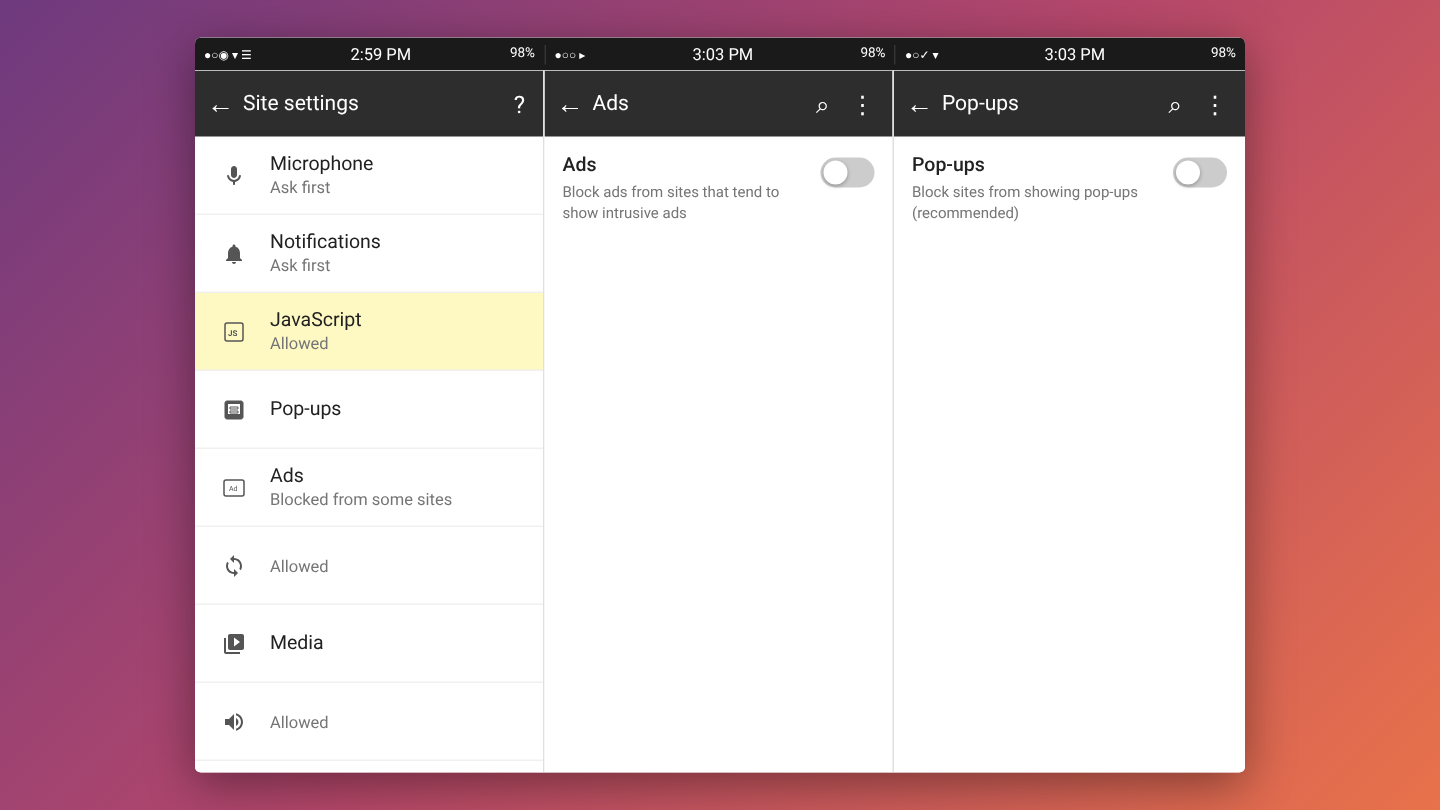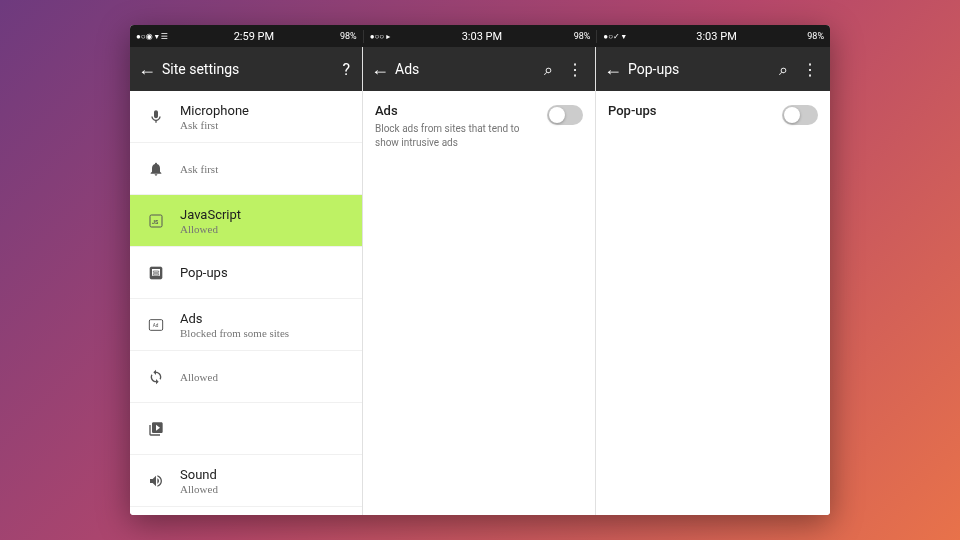--- a/index.html
+++ b/index.html
@@ -116,21 +116,21 @@
       overflow-y: auto;
     }
     .settings-item {
       display: flex;
       align-items: center;
       padding: 10px 12px;
       border-bottom: 1px solid #f0f0f0;
       cursor: pointer;
       min-height: 52px;
     }
-    .settings-item.active { background: #bef264; }
+    .settings-item.active { background: #fef9c3; }
 
     .item-icon {
       width: 28px;
       display: flex;
       align-items: center;
       justify-content: center;
       flex-shrink: 0;
       color: #555;
       font-size: 14px;
       margin-right: 10px;
@@ -138,21 +138,20 @@
     .item-text { flex: 1; }
     .item-title {
       font-size: 13px;
       color: #212121;
       font-weight: 400;
     }
     .item-subtitle {
       font-size: 11px;
       color: #757575;
       margin-top: 1px;
-      font-family: Liberation Serif, serif;
     }
 
     
     .panel-content {
       padding: 12px;
       flex: 1;
     }
     .content-item {
       margin-bottom: 16px;
     }
@@ -253,20 +252,21 @@
           </div>
         </div>
 
         <div class="settings-item">
           <div class="item-icon">
             <svg class="icon-svg" viewBox="0 0 24 24" fill="#555">
                 <path d="M12 22c1.1 0 2-.9 2-2h-4c0 1.1.9 2 2 2zm6-6v-5c0-3.07-1.64-5.64-4.5-6.32V4c0-.83-.67-1.5-1.5-1.5s-1.5.67-1.5 1.5v.68C7.63 5.36 6 7.92 6 11v5l-2 2v1h16v-1l-2-2z"></path>
               </svg>
           </div>
           <div class="item-text">
+            <div class="item-title">Notifications</div>
             <div class="item-subtitle">Ask first</div>
           </div>
         </div>
 
         <div class="settings-item active">
           <div class="item-icon">
             <svg class="icon-svg" viewBox="0 0 24 24" fill="#555">
                 <rect x="3" y="3" width="18" height="18" rx="2" fill="none" stroke="#555" stroke-width="1.5"></rect>
                 <text x="6" y="16" font-size="8" fill="#555" font-weight="bold">JS</text>
               </svg>
@@ -312,30 +312,32 @@
             <div class="item-subtitle">Allowed</div>
           </div>
         </div>
 
         <div class="settings-item">
           <div class="item-icon">
             <svg class="icon-svg" viewBox="0 0 24 24" fill="#555">
                 <path d="M4 6H2v14c0 1.1.9 2 2 2h14v-2H4V6zm16-4H8c-1.1 0-2 .9-2 2v12c0 1.1.9 2 2 2h12c1.1 0 2-.9 2-2V4c0-1.1-.9-2-2-2zm-8 12.5v-9l6 4.5-6 4.5z"></path>
               </svg>
           </div>
+          <div class="item-text">
+            <div class="item-title">Media</div>
+          </div>
         </div>
 
         <div class="settings-item">
           <div class="item-icon">
             <svg class="icon-svg" viewBox="0 0 24 24" fill="#555">
                 <path d="M3 9v6h4l5 5V4L7 9H3zm13.5 3c0-1.77-1.02-3.29-2.5-4.03v8.05c1.48-.73 2.5-2.25 2.5-4.02zM14 3.23v2.06c2.89.86 5 3.54 5 6.71s-2.11 5.85-5 6.71v2.06c4.01-.91 7-4.49 7-8.77s-2.99-7.86-7-8.77z"></path>
               </svg>
           </div>
           <div class="item-text">
-            <div class="item-title">Sound</div>
             <div class="item-subtitle">Allowed</div>
           </div>
         </div>
 
         <div class="settings-item">
           
           
         </div>
 
       </div>
@@ -366,20 +368,21 @@
         <span class="toolbar-back">←</span>
         <span class="toolbar-title">Pop-ups</span>
         <span class="toolbar-icon">⌕</span>
         <span class="toolbar-icon">⋮</span>
       </div>
       <div class="panel-content">
         <div class="content-item">
           <div class="content-row">
             <div class="content-text">
               <div class="content-title">Pop-ups</div>
+              <div class="content-desc">Block sites from showing pop-ups (recommended)</div>
             </div>
             <div class="toggle off"></div>
           </div>
         </div>
       </div>
     </div>
 
   </div>
 </div>
 

